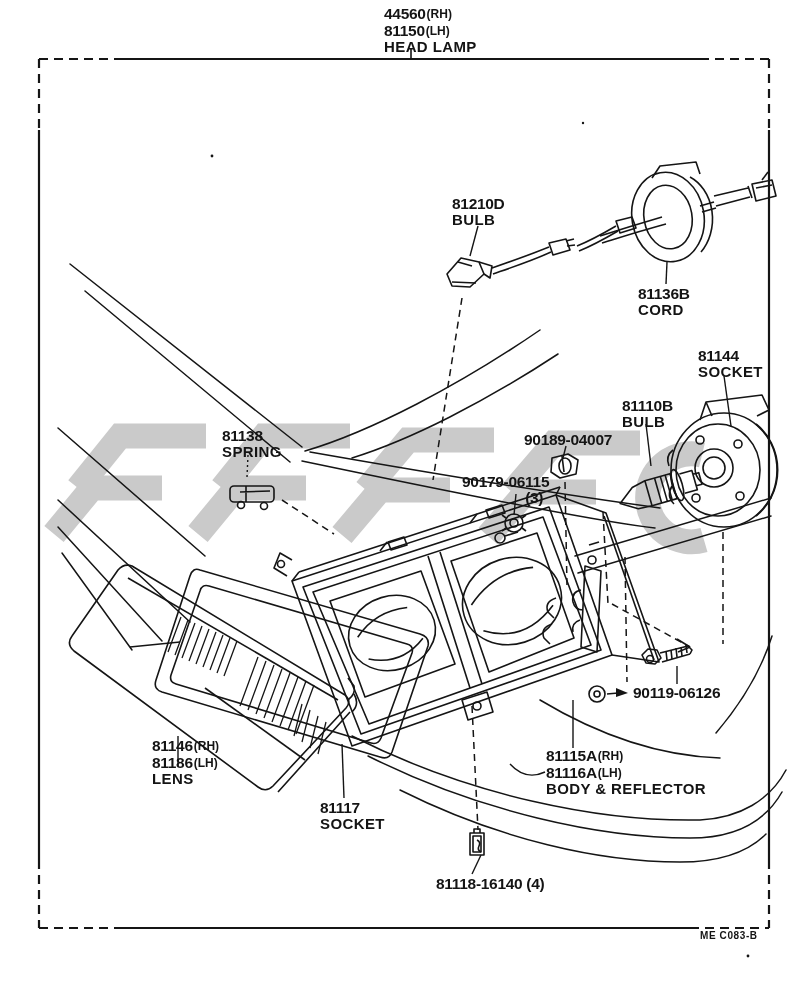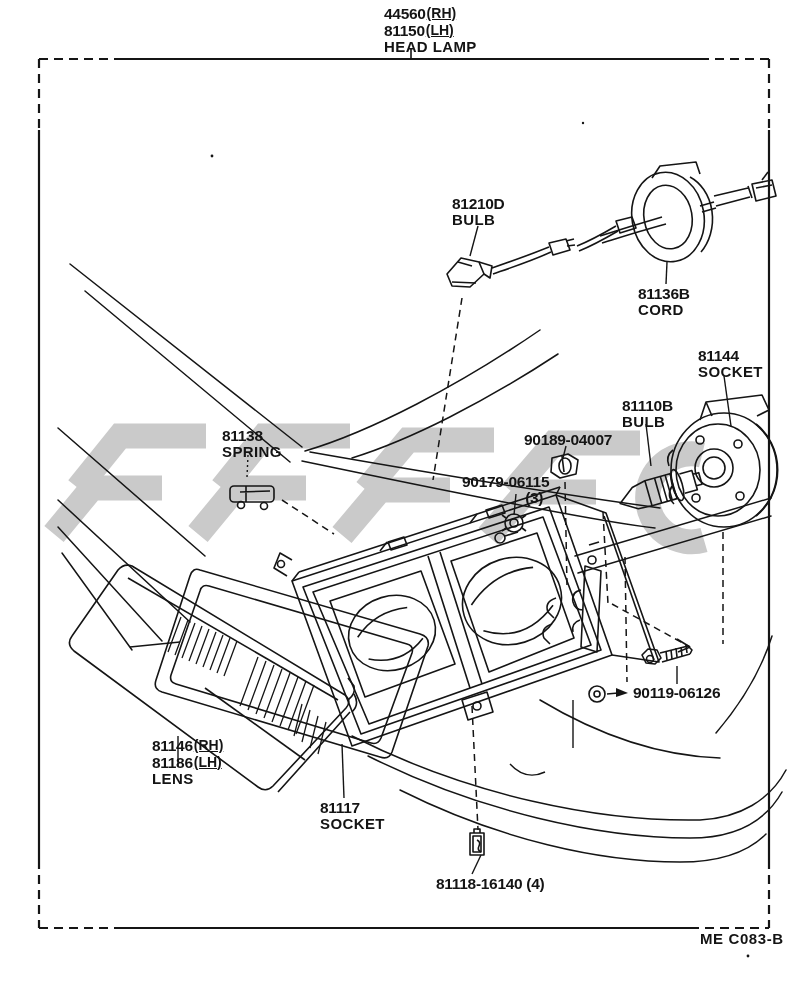--- a/index.html
+++ b/index.html
@@ -2,24 +2,24 @@
 <html><head>
 <meta charset="utf-8">
 <style>
   html,body{margin:0;padding:0;background:#ffffff;}
   body{width:800px;height:994px;font-family:"Liberation Sans", sans-serif;}
   .stage{position:relative;width:800px;height:994px;background:#ffffff;overflow:hidden;}
   svg.art{position:absolute;left:0;top:0;}
   .lbl{position:absolute;color:#141414;font-weight:700;line-height:1.04;white-space:nowrap;}
   .row{display:block;}
   .num{font-size:15.5px;letter-spacing:-0.3px;}
-  .sfx{font-size:14px;letter-spacing:0;position:relative;top:-1px;margin-left:1px;text-decoration:underline;}
+  .sfx{font-size:12px;letter-spacing:0;position:relative;top:-1px;margin-left:1px;}
   .nm{font-size:15px;letter-spacing:0.4px;}
   .qty-row{text-align:right;padding-right:6px;}
-  .footer-code{font-size:15px;letter-spacing:0.6px;}
+  .footer-code{font-size:10px;letter-spacing:0.6px;}
 </style>
 </head>
 <body>
 
 <div class="stage">
 
   <svg class="art" width="800" height="994" viewBox="0 0 800 994">
 
     <g stroke="#cacaca" stroke-width="25" fill="none" stroke-linecap="butt" stroke-linejoin="miter">
       <path d="M206,436 L120,436 L78,488"></path>
@@ -280,20 +280,25 @@
 
   <div class="lbl" style="left:462px;top:474px">
     <span class="row num">90179-06115</span>
     <span class="row num qty-row">(3)</span>
   </div>
 
   <div class="lbl" style="left:633px;top:685px">
     <span class="row num">90119-06126</span>
   </div>
 
+  <div class="lbl" style="left:546px;top:748px">
+    <span class="row"><span class="num">81115A</span><span class="sfx">(RH)</span></span>
+    <span class="row"><span class="num">81116A</span><span class="sfx">(LH)</span></span>
+    <span class="row nm">BODY &amp; REFLECTOR</span>
+  </div>
 
   <div class="lbl" style="left:152px;top:738px">
     <span class="row"><span class="num">81146</span><span class="sfx">(RH)</span></span>
     <span class="row"><span class="num">81186</span><span class="sfx">(LH)</span></span>
     <span class="row nm">LENS</span>
   </div>
 
   <div class="lbl" style="left:320px;top:800px">
     <span class="row num">81117</span>
     <span class="row nm">SOCKET</span>

